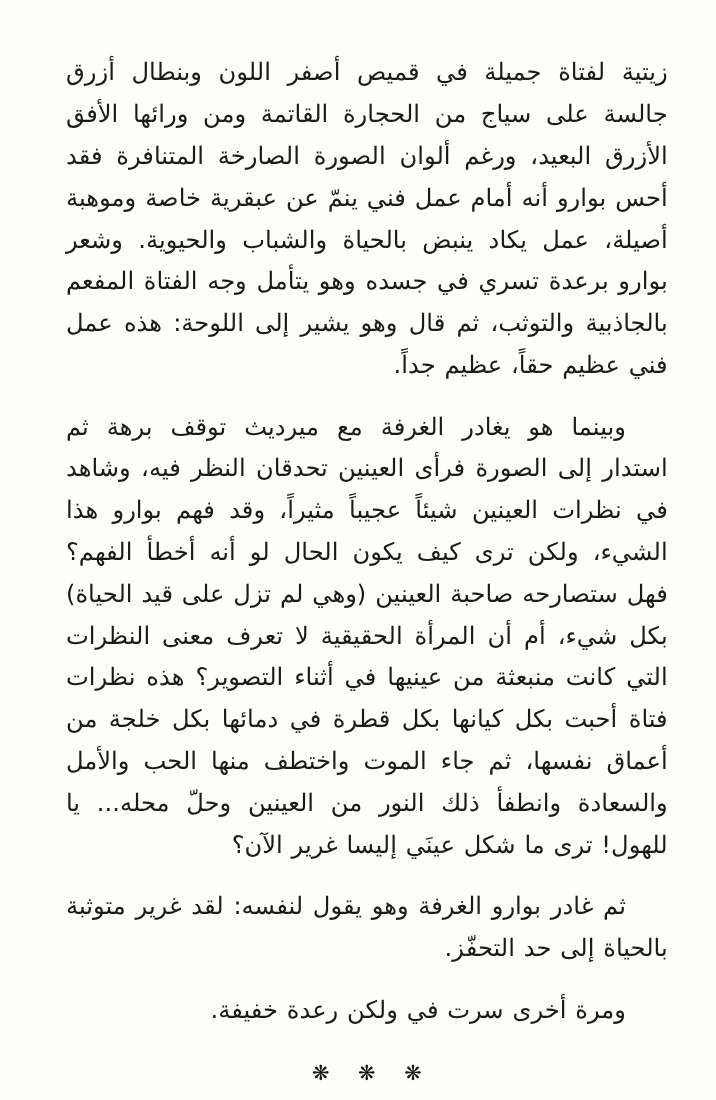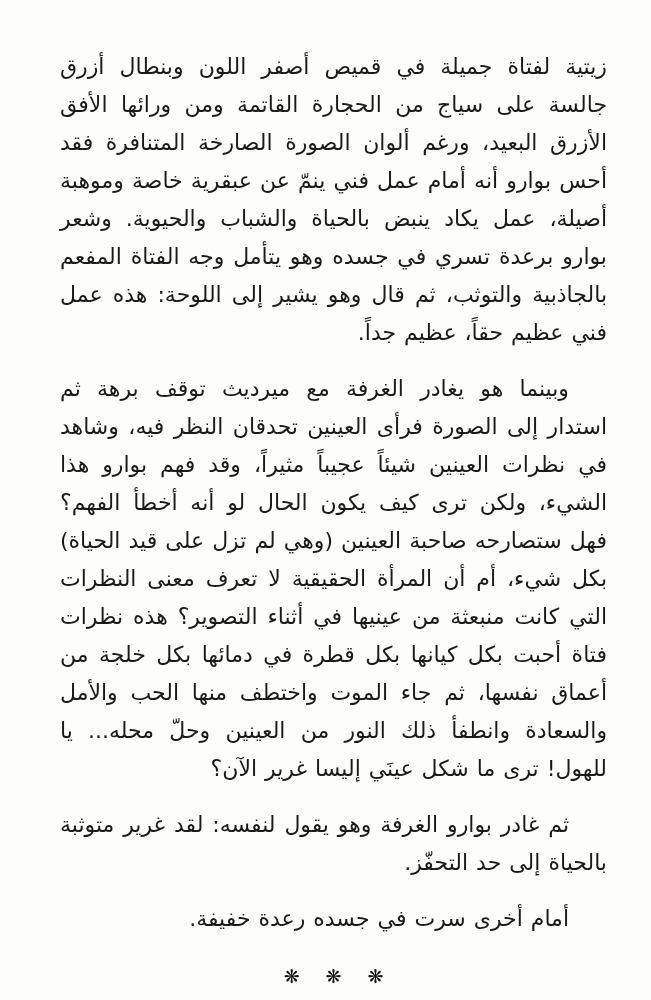--- a/index.html
+++ b/index.html
@@ -50,21 +50,21 @@
 <body>
 
 <main class="page">
 
   <p class="para no-indent">زيتية لفتاة جميلة في قميص أصفر اللون وبنطال أزرق جالسة على سياج من الحجارة القاتمة ومن ورائها الأفق الأزرق البعيد، ورغم ألوان الصورة الصارخة المتنافرة فقد أحس بوارو أنه أمام عمل فني ينمّ عن عبقرية خاصة وموهبة أصيلة، عمل يكاد ينبض بالحياة والشباب والحيوية. وشعر بوارو برعدة تسري في جسده وهو يتأمل وجه الفتاة المفعم بالجاذبية والتوثب، ثم قال وهو يشير إلى اللوحة: هذه عمل فني عظيم حقاً، عظيم جداً.</p>
 
   <p class="para">وبينما هو يغادر الغرفة مع ميرديث توقف برهة ثم استدار إلى الصورة فرأى العينين تحدقان النظر فيه، وشاهد في نظرات العينين شيئاً عجيباً مثيراً، وقد فهم بوارو هذا الشيء، ولكن ترى كيف يكون الحال لو أنه أخطأ الفهم؟ فهل ستصارحه صاحبة العينين (وهي لم تزل على قيد الحياة) بكل شيء، أم أن المرأة الحقيقية لا تعرف معنى النظرات التي كانت منبعثة من عينيها في أثناء التصوير؟ هذه نظرات فتاة أحبت بكل كيانها بكل قطرة في دمائها بكل خلجة من أعماق نفسها، ثم جاء الموت واختطف منها الحب والأمل والسعادة وانطفأ ذلك النور من العينين وحلّ محله... يا للهول! ترى ما شكل عينَي إليسا غرير الآن؟</p>
 
   <p class="para">ثم غادر بوارو الغرفة وهو يقول لنفسه: لقد غرير متوثبة بالحياة إلى حد التحفّز.</p>
 
-  <p class="para">أمام أخرى سرت في جسده رعدة خفيفة.</p>
+  <p class="para">ومرة أخرى سرت في ولكن رعدة خفيفة.</p>
 
   <div class="separator">
     <span>❋</span>
     <span>❋</span>
     <span>❋</span>
   </div>
 
 </main>
 
 </body></html>

